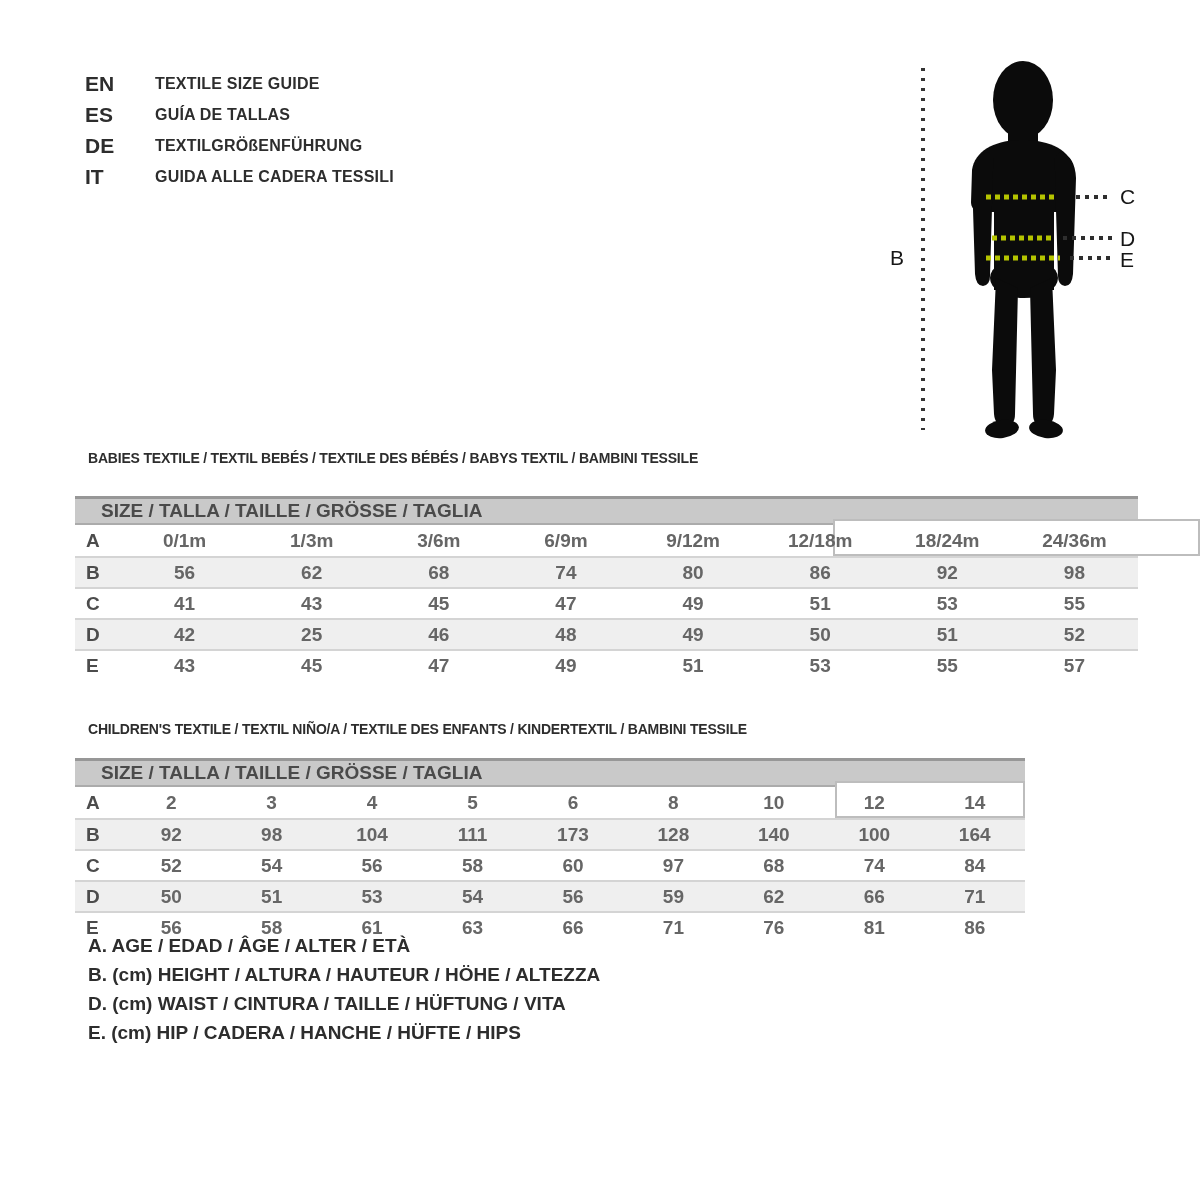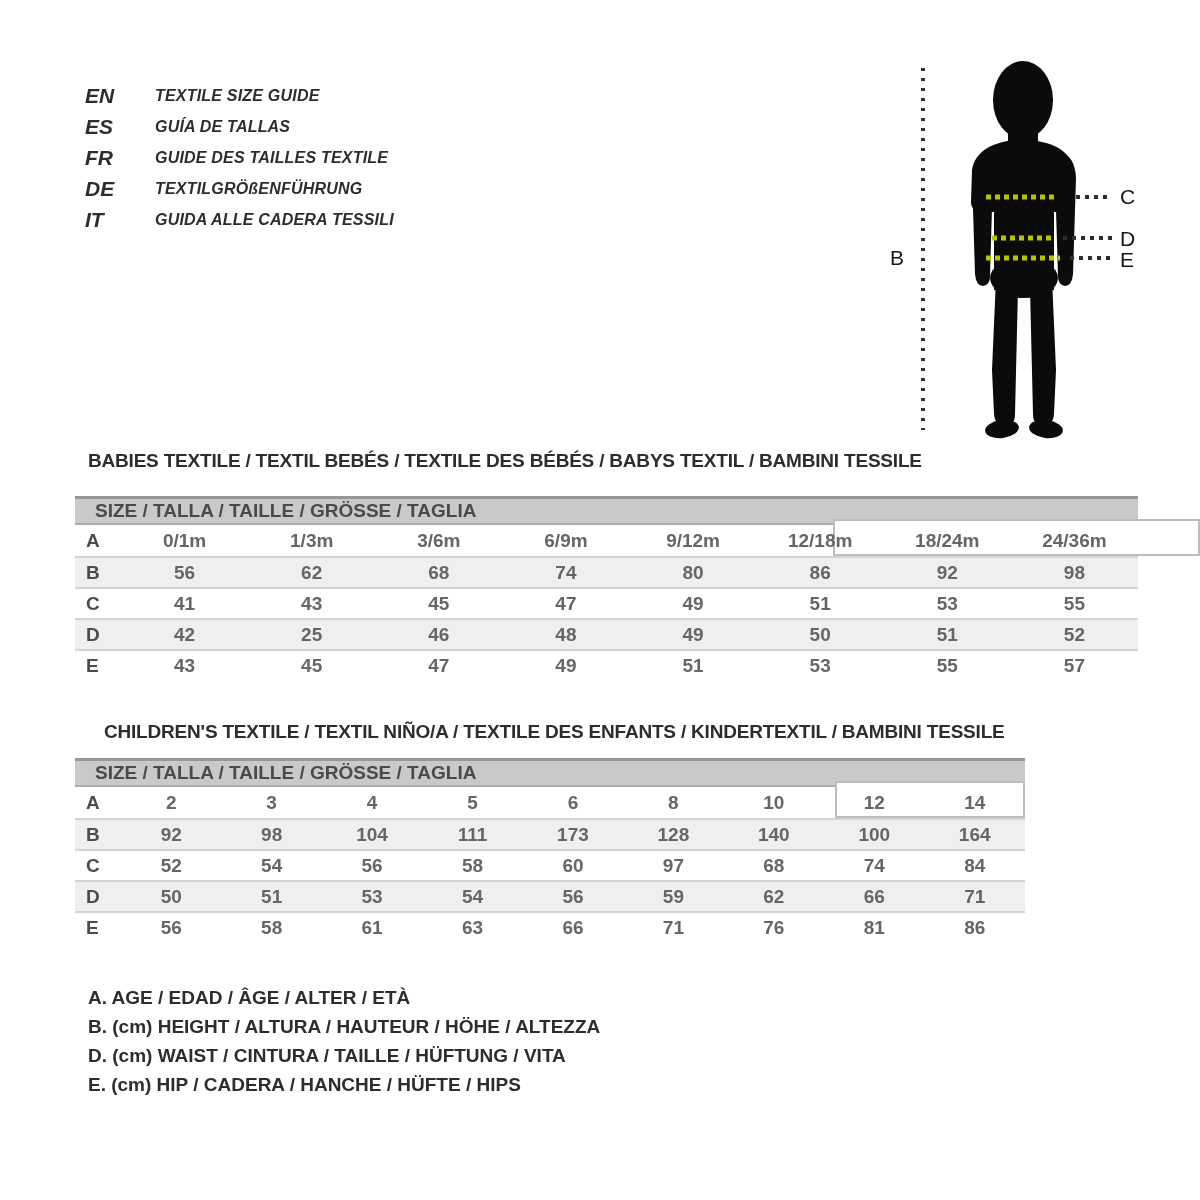--- a/index.html
+++ b/index.html
@@ -1,69 +1,65 @@
 <!DOCTYPE html>
 <html><head>
 <meta charset="utf-8">
 <style>
   html,body{margin:0;padding:0;background:#ffffff;}
   .canvas{
     position:relative;width:1200px;height:1200px;background:#ffffff;overflow:hidden;
     font-family:"Liberation Sans", sans-serif;color:#2d2d2d;
   }
   
-  .lang-block{position:absolute;left:85px;top:80px;font-style:italic;}
+  .lang-block{position:absolute;left:85px;top:68px;}
   .lang-row{display:flex;height:31px;line-height:31px;}
   .lang-code{width:70px;font-size:21px;font-weight:700;color:#2d2d2d;}
   .lang-title{font-size:16px;font-weight:700;color:#2d2d2d;letter-spacing:.2px;white-space:nowrap;}
   
   .figure-wrap{position:absolute;left:880px;top:40px;width:300px;height:420px;}
   
-  .sec-heading{position:absolute;left:88px;font-size:19px;font-weight:700;color:#2d2d2d;letter-spacing:-.2px;white-space:nowrap;}
+  .sec-heading{position:absolute;left:88px;font-size:14px;font-weight:700;color:#2d2d2d;letter-spacing:-.2px;white-space:nowrap;}
   #heading-babies{top:450px;}
-  #heading-children{top:721px;margin-left:16px;}
+  #heading-children{top:721px;}
   
   .size-table{position:absolute;left:75px;}
   #babies-table{top:496px;width:1063px;}
   #children-table{top:758px;width:950px;}
   .size-header{
     height:24px;line-height:24px;background:#c9c9c9;
     border-top:3px solid #979797;border-bottom:2px solid #ababab;
-    padding-left:20px;font-size:19px;font-weight:700;color:#4a4a4a;
+    padding-left:26px;font-size:19px;font-weight:700;color:#4a4a4a;
   }
   .t-row{display:flex;height:31px;line-height:31px;box-sizing:border-box;position:relative;z-index:3;}
   .t-row.bordered{border-top:2px solid #d4d4d4;line-height:29px;}
   .t-row.shaded{background:#efefef;}
   .t-label{width:35px;padding-left:11px;font-size:19px;font-weight:700;color:#4c4c4c;}
   .t-cell{flex:1;text-align:center;font-size:19px;font-weight:700;color:#666666;}
   .sel-box{position:absolute;background:#ffffff;border:2px solid #bdbdbd;z-index:2;box-sizing:border-box;}
   #babies-table .sel-box{left:758px;top:23px;width:367px;height:37px;}
   #children-table .sel-box{left:760px;top:23px;width:190px;height:37px;}
   
-  .legend{position:absolute;left:88px;top:983px;}
+  .legend{position:absolute;left:88px;top:931px;}
   .legend-item{height:29px;line-height:29px;font-size:19px;font-weight:700;color:#2d2d2d;white-space:nowrap;}
   svg text{font-family:"Liberation Sans", sans-serif;}
 </style>
 </head>
 <body>
 
 <div class="canvas">
 
   <div class="lang-block">
       <div class="lang-row">
         <span class="lang-code">EN</span>
         <span class="lang-title">TEXTILE SIZE GUIDE</span>
       </div>
       <div class="lang-row">
         <span class="lang-code">ES</span>
         <span class="lang-title">GUÍA DE TALLAS</span>
-      </div>
-      <div class="lang-row">
-        <span class="lang-code">FR</span>
-        <span class="lang-title">GUIDE DES TAILLES TEXTILE</span>
       </div>
       <div class="lang-row">
         <span class="lang-code">DE</span>
         <span class="lang-title">TEXTILGRÖßENFÜHRUNG</span>
       </div>
       <div class="lang-row">
         <span class="lang-code">IT</span>
         <span class="lang-title">GUIDA ALLE CADERA TESSILI</span>
       </div>
     </div>

